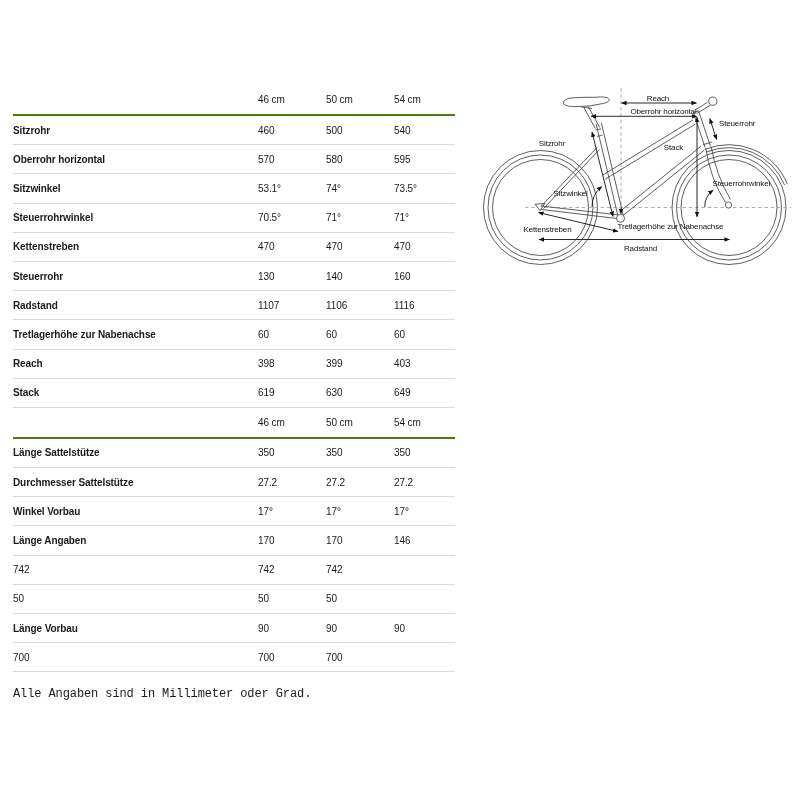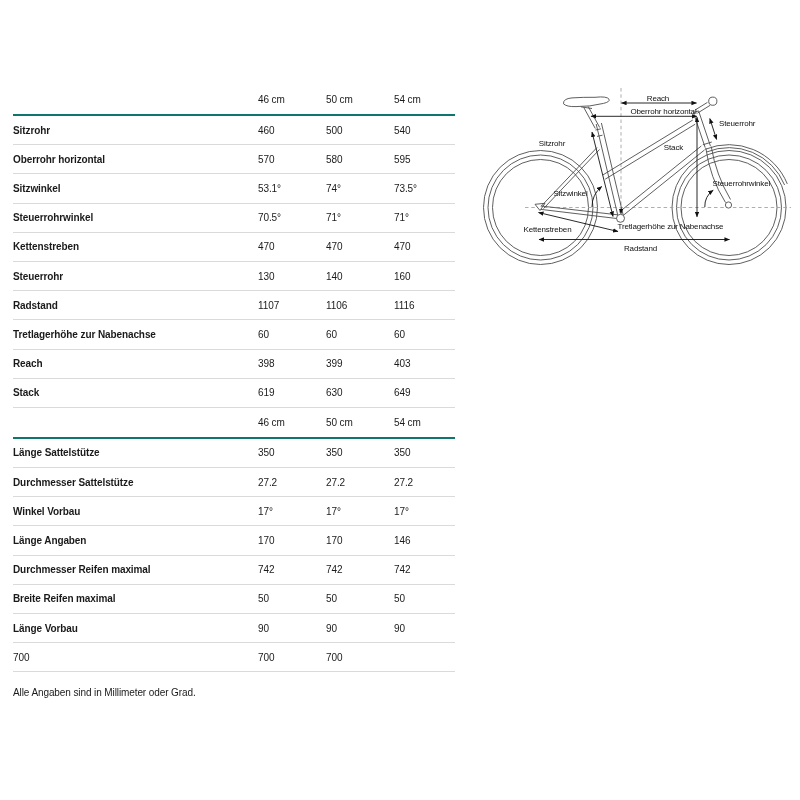--- a/index.html
+++ b/index.html
@@ -1,27 +1,27 @@
 <!DOCTYPE html>
 <html><head>
 <meta charset="utf-8">
 <style>
   html,body{margin:0;padding:0;background:#fff;}
   body{width:800px;height:800px;position:relative;overflow:hidden;
        font-family:"Liberation Sans",sans-serif;color:#1a1a1a;}
   .tables{position:absolute;left:13px;top:85px;width:442px;}
   .geo-table{width:100%;}
   .thead{display:grid;grid-template-columns:245px 68px 68px 1fr;align-items:center;
-         height:29px;border-bottom:2px solid #0f766e;font-size:10px;letter-spacing:-0.1px;}
+         height:29px;border-bottom:2px solid #4d7c0f;font-size:10px;letter-spacing:-0.1px;}
   .trow{display:grid;grid-template-columns:245px 68px 68px 1fr;align-items:center;
         height:28.2px;border-bottom:1px solid #dadada;font-size:10px;letter-spacing:-0.1px;}
   .tlabel{font-weight:700;}
   .tval{font-weight:400;}
   .thv{font-weight:400;}
-  .footnote{position:absolute;left:13px;top:687px;font-size:10px;letter-spacing:-0.1px;color:#1a1a1a;}
+  .footnote{position:absolute;left:13px;top:687px;font-size:12px;letter-spacing:-0.1px;color:#1a1a1a;font-family:Liberation Mono, monospace;}
   .diagram-wrap{position:absolute;left:480px;top:80px;width:320px;height:195px;}
   svg{display:block;}
   svg text{font-family:"Liberation Sans",sans-serif;font-size:8px;fill:#111;letter-spacing:-0.15px;}
   .art{stroke:#4d4d4d;stroke-width:0.9;fill:none;}
   .artf{stroke:#4d4d4d;stroke-width:0.9;fill:#fff;}
   .dash{stroke:#999;stroke-width:0.8;fill:none;stroke-dasharray:3.5 2.8;}
   .ann{stroke:#111;stroke-width:0.9;fill:none;}
 </style>
 </head>
 <body>
@@ -125,27 +125,25 @@
           <span class="tval">17°</span>
           <span class="tval">17°</span>
         </div>
         <div class="trow">
           <span class="tlabel">Länge Angaben</span>
           <span class="tval">170</span>
           <span class="tval">170</span>
           <span class="tval">146</span>
         </div>
         <div class="trow">
-          <span class="tlabel">Durchmesser Reifen maximal</span>
           <span class="tval">742</span>
           <span class="tval">742</span>
           <span class="tval">742</span>
         </div>
         <div class="trow">
-          <span class="tlabel">Breite Reifen maximal</span>
           <span class="tval">50</span>
           <span class="tval">50</span>
           <span class="tval">50</span>
         </div>
         <div class="trow">
           <span class="tlabel">Länge Vorbau</span>
           <span class="tval">90</span>
           <span class="tval">90</span>
           <span class="tval">90</span>
         </div>

